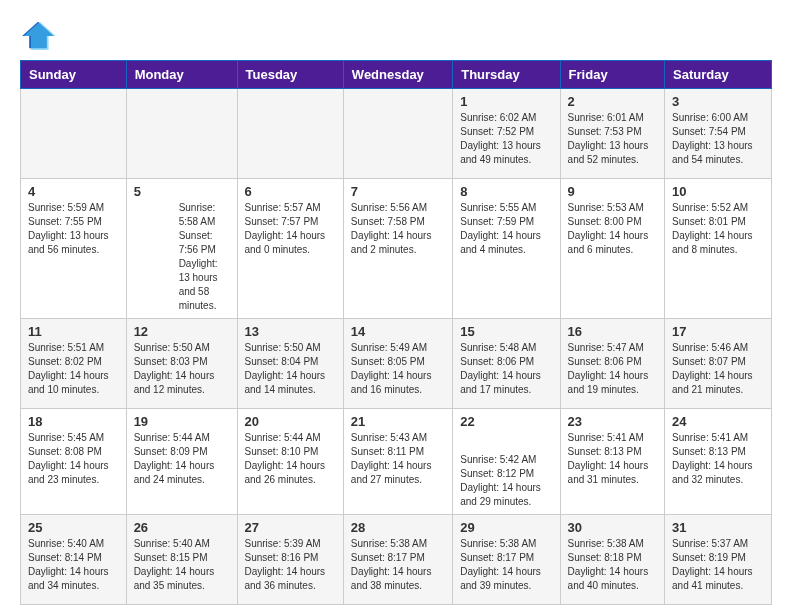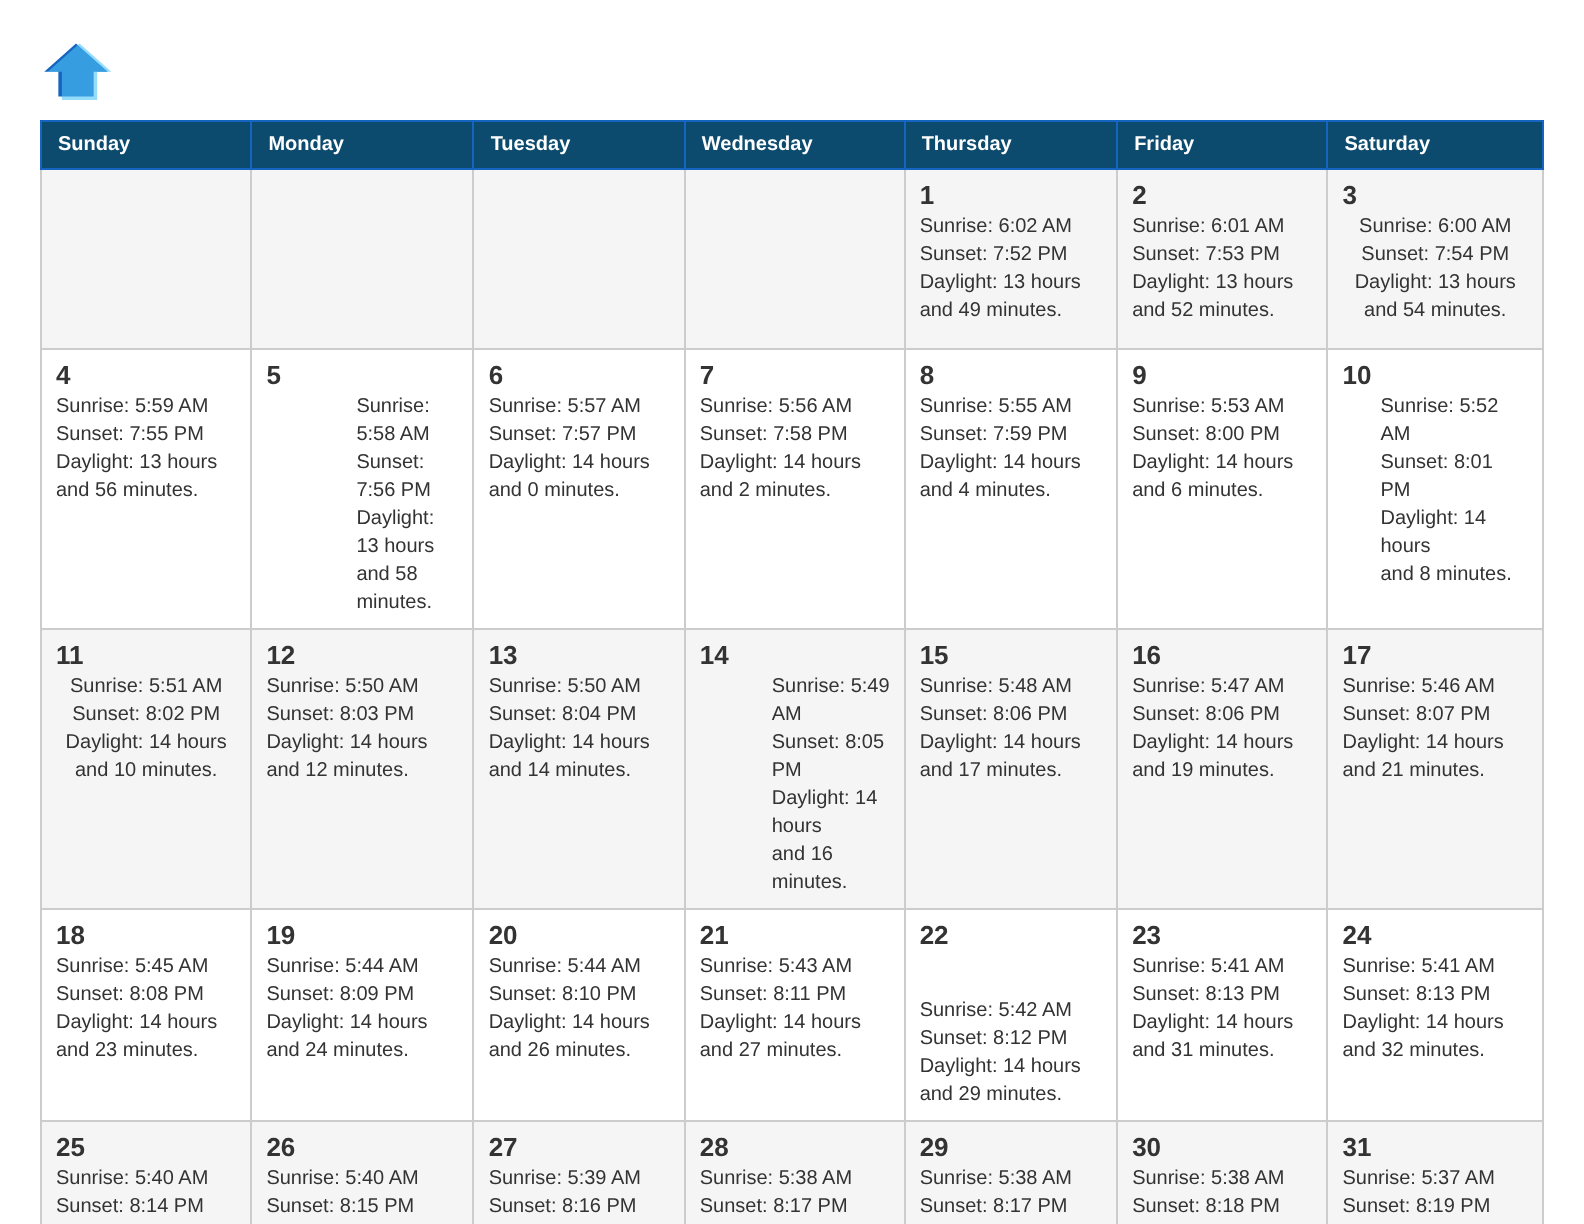--- a/index.html
+++ b/index.html
@@ -44,25 +44,25 @@
       font-size: 15px;
       font-weight: normal;
       color: #444;
     }
     table {
       width: 100%;
       border-collapse: collapse;
       border: 1px solid #ccc;
     }
     thead tr th {
-      background-color: #0c4a6e;
+      background-color: #4c1d95;
       color: #fff;
       text-align: left;
       padding: 6px 8px;
-      font-size: 10px;
+      font-size: 13px;
       font-weight: bold;
       border: 1px solid #1565c0;
     }
     tbody tr td {
       vertical-align: top;
       padding: 5px 7px;
       font-size: 11px;
       color: #333;
       border: 1px solid #ccc;
       width: 113px;
@@ -137,21 +137,21 @@
         </td>
         <td>
           <span class="day-num">2</span>
           <div class="day-info" style="white-space: pre-line;">Sunrise: 6:01 AM
 Sunset: 7:53 PM
 Daylight: 13 hours
 and 52 minutes.</div>
         </td>
         <td>
           <span class="day-num">3</span>
-          <div class="day-info" style="white-space: pre-line; text-align: center;">Sunrise: 6:00 AM
+          <div class="day-info" style="white-space: pre-line;">Sunrise: 6:00 AM
 Sunset: 7:54 PM
 Daylight: 13 hours
 and 54 minutes.</div>
         </td>
       </tr>
       <tr>
         <td>
           <span class="day-num">4</span>
           <div class="day-info" style="white-space: pre-line;">Sunrise: 5:59 AM
 Sunset: 7:55 PM
@@ -188,51 +188,51 @@
         </td>
         <td>
           <span class="day-num">9</span>
           <div class="day-info" style="white-space: pre-line;">Sunrise: 5:53 AM
 Sunset: 8:00 PM
 Daylight: 14 hours
 and 6 minutes.</div>
         </td>
         <td>
           <span class="day-num">10</span>
-          <div class="day-info" style="white-space: pre-line; margin-left: 19px;">Sunrise: 5:52 AM
+          <div class="day-info" style="white-space: pre-line;">Sunrise: 5:52 AM
 Sunset: 8:01 PM
 Daylight: 14 hours
 and 8 minutes.</div>
         </td>
       </tr>
       <tr>
         <td>
           <span class="day-num">11</span>
-          <div class="day-info" style="white-space: pre-line; text-align: center;">Sunrise: 5:51 AM
+          <div class="day-info" style="white-space: pre-line;">Sunrise: 5:51 AM
 Sunset: 8:02 PM
 Daylight: 14 hours
 and 10 minutes.</div>
         </td>
         <td>
           <span class="day-num">12</span>
           <div class="day-info" style="white-space: pre-line;">Sunrise: 5:50 AM
 Sunset: 8:03 PM
 Daylight: 14 hours
 and 12 minutes.</div>
         </td>
         <td>
           <span class="day-num">13</span>
           <div class="day-info" style="white-space: pre-line;">Sunrise: 5:50 AM
 Sunset: 8:04 PM
 Daylight: 14 hours
 and 14 minutes.</div>
         </td>
         <td>
           <span class="day-num">14</span>
-          <div class="day-info" style="white-space: pre-line; margin-left: 36px;">Sunrise: 5:49 AM
+          <div class="day-info" style="white-space: pre-line;">Sunrise: 5:49 AM
 Sunset: 8:05 PM
 Daylight: 14 hours
 and 16 minutes.</div>
         </td>
         <td>
           <span class="day-num">15</span>
           <div class="day-info" style="white-space: pre-line;">Sunrise: 5:48 AM
 Sunset: 8:06 PM
 Daylight: 14 hours
 and 17 minutes.</div>

